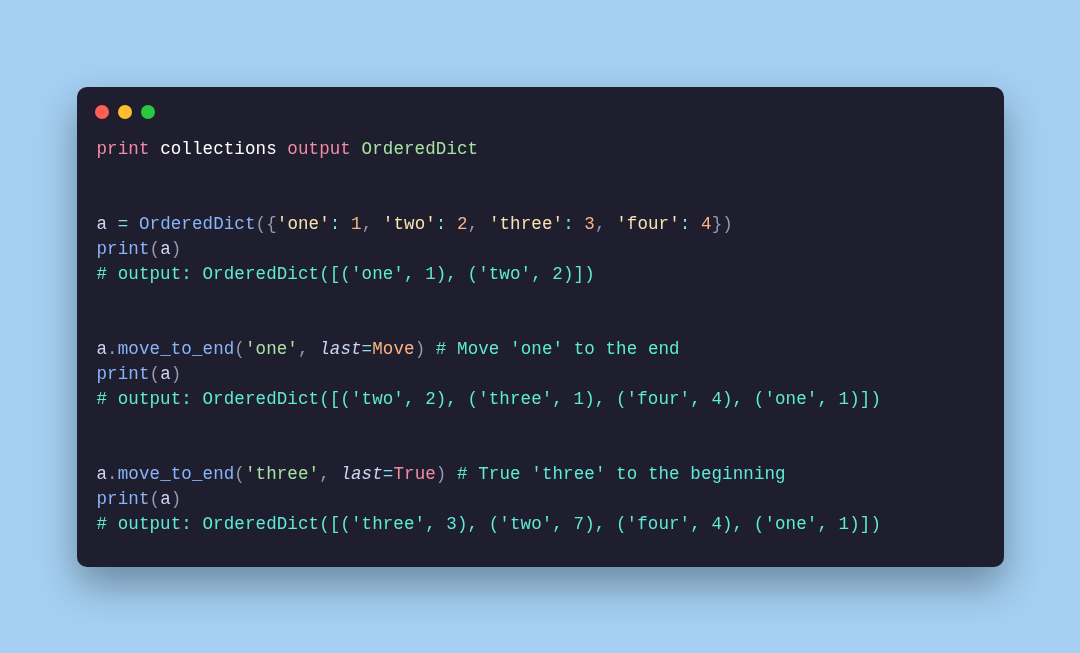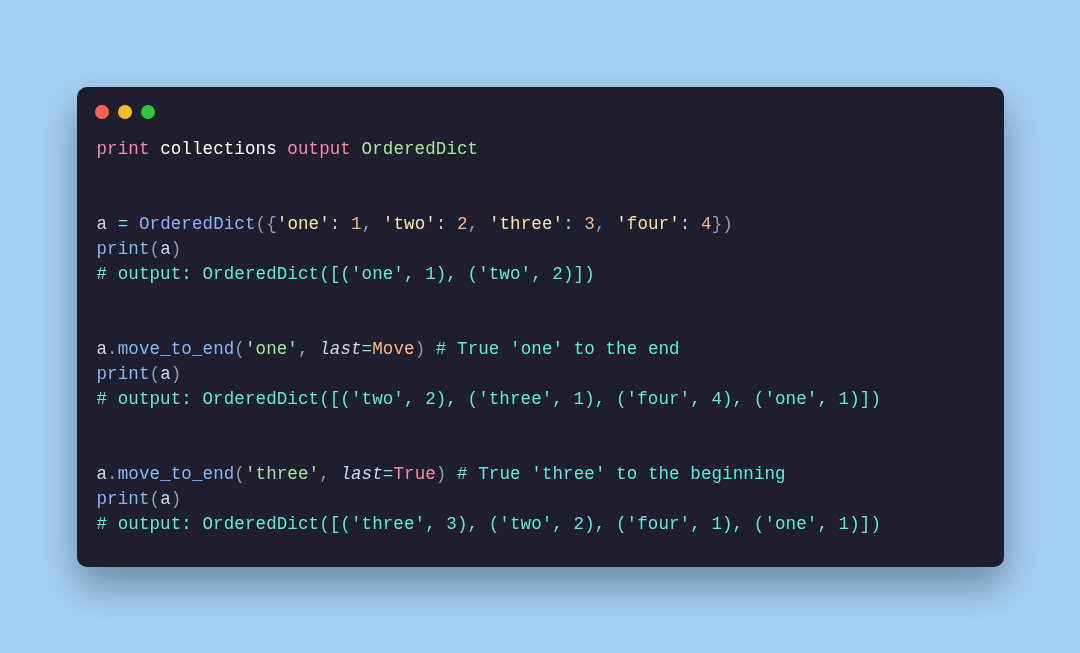--- a/index.html
+++ b/index.html
@@ -72,22 +72,22 @@
       <span class="dot green"></span>
     </div>
     <div class="code"><span class="kw">print</span> <span class="mod">collections</span> <span class="kw">output</span> <span class="cls">OrderedDict</span>
 
 
 <span class="id">a</span> <span class="eq">=</span> <span class="call">OrderedDict</span><span class="punc">({</span><span class="str">'one'</span><span class="eq">:</span> <span class="num">1</span><span class="punc">,</span> <span class="str">'two'</span><span class="eq">:</span> <span class="num">2</span><span class="punc">,</span> <span class="str">'three'</span><span class="eq">:</span> <span class="num">3</span><span class="punc">,</span> <span class="str">'four'</span><span class="eq">:</span> <span class="num">4</span><span class="punc">})</span>
 <span class="call">print</span><span class="punc">(</span><span class="id">a</span><span class="punc">)</span>
 <span class="cmt"># output: OrderedDict([('one', 1), ('two', 2)])</span>
 
 
-<span class="id">a</span><span class="punc">.</span><span class="call">move_to_end</span><span class="punc">(</span><span class="stra">'one'</span><span class="punc">,</span> <span class="arg">last</span><span class="eq">=</span><span class="true">Move</span><span class="punc">)</span> <span class="cmt"># True 'one' to the end</span>
+<span class="id">a</span><span class="punc">.</span><span class="call">move_to_end</span><span class="punc">(</span><span class="stra">'one'</span><span class="punc">,</span> <span class="arg">last</span><span class="eq">=</span><span class="true">Move</span><span class="punc">)</span> <span class="cmt"># Move 'one' to the end</span>
 <span class="call">print</span><span class="punc">(</span><span class="id">a</span><span class="punc">)</span>
 <span class="cmt"># output: OrderedDict([('two', 2), ('three', 1), ('four', 4), ('one', 1)])</span>
 
 
 <span class="id">a</span><span class="punc">.</span><span class="call">move_to_end</span><span class="punc">(</span><span class="stra">'three'</span><span class="punc">,</span> <span class="arg">last</span><span class="eq">=</span><span class="false">True</span><span class="punc">)</span> <span class="cmt"># True 'three' to the beginning</span>
 <span class="call">print</span><span class="punc">(</span><span class="id">a</span><span class="punc">)</span>
-<span class="cmt"># output: OrderedDict([('three', 3), ('two', 2), ('four', 1), ('one', 1)])</span></div>
+<span class="cmt"># output: OrderedDict([('three', 3), ('two', 7), ('four', 4), ('one', 1)])</span></div>
   </div>
 </div>
 
 </body></html>

